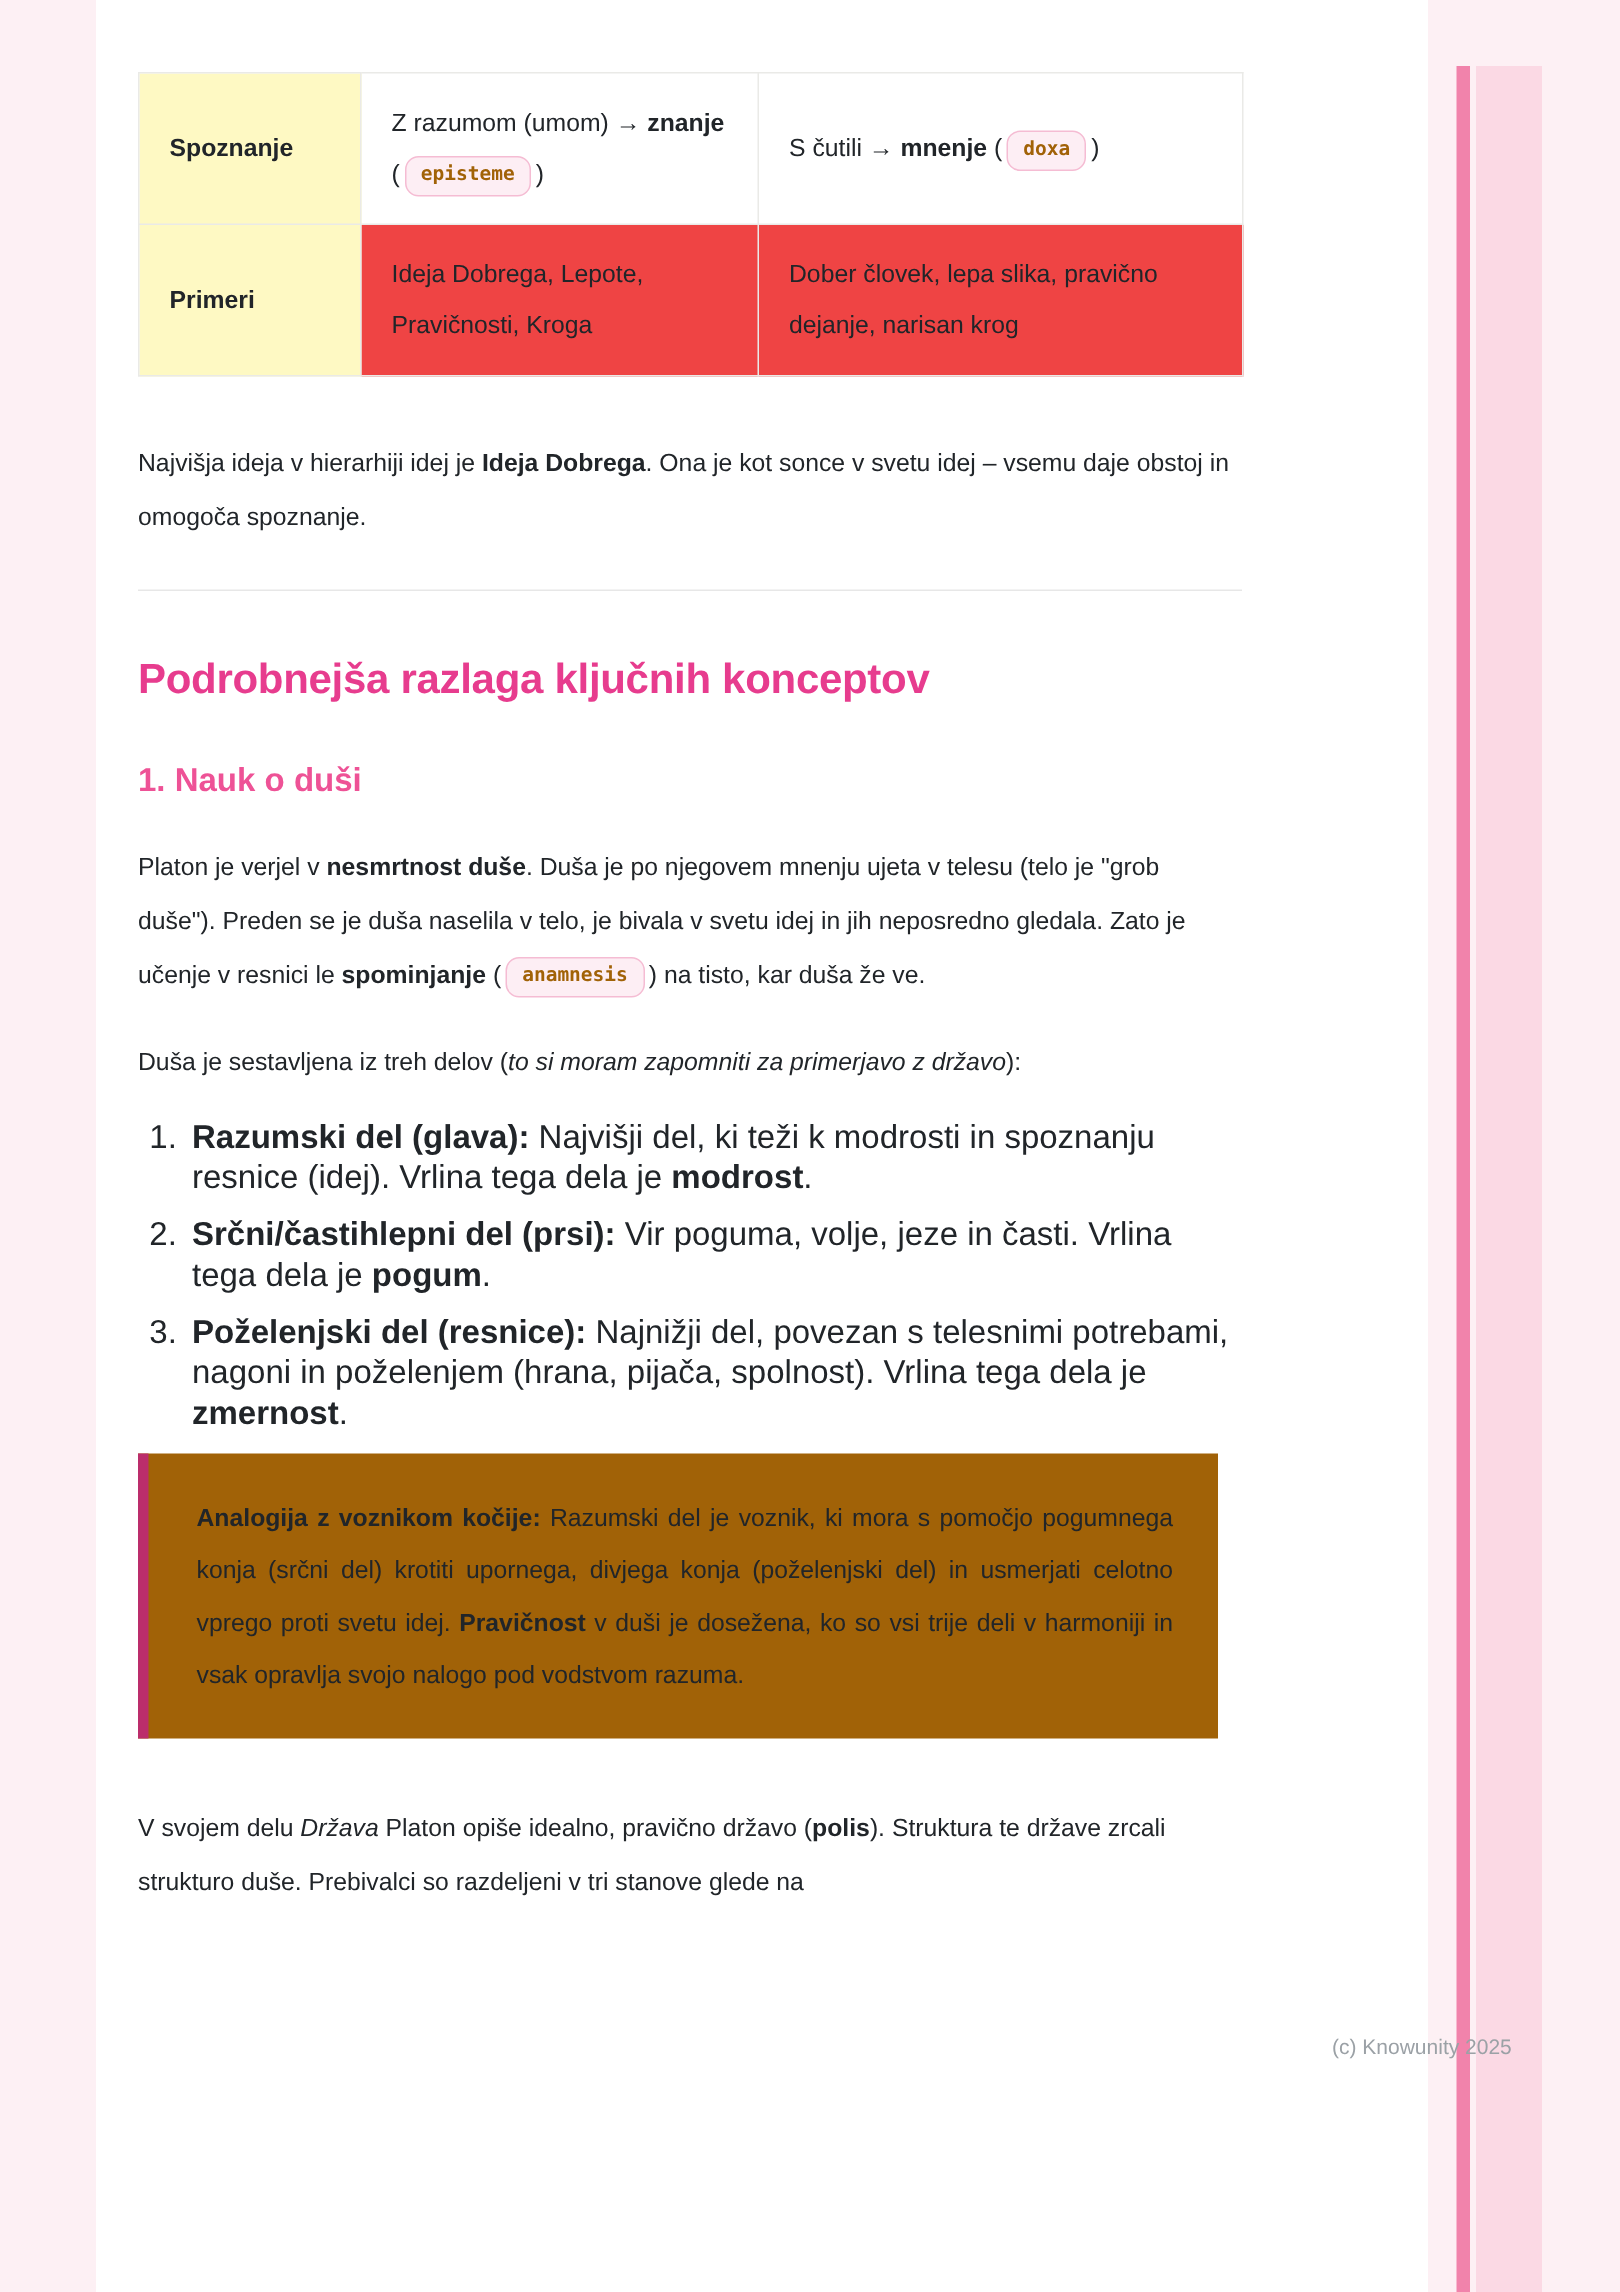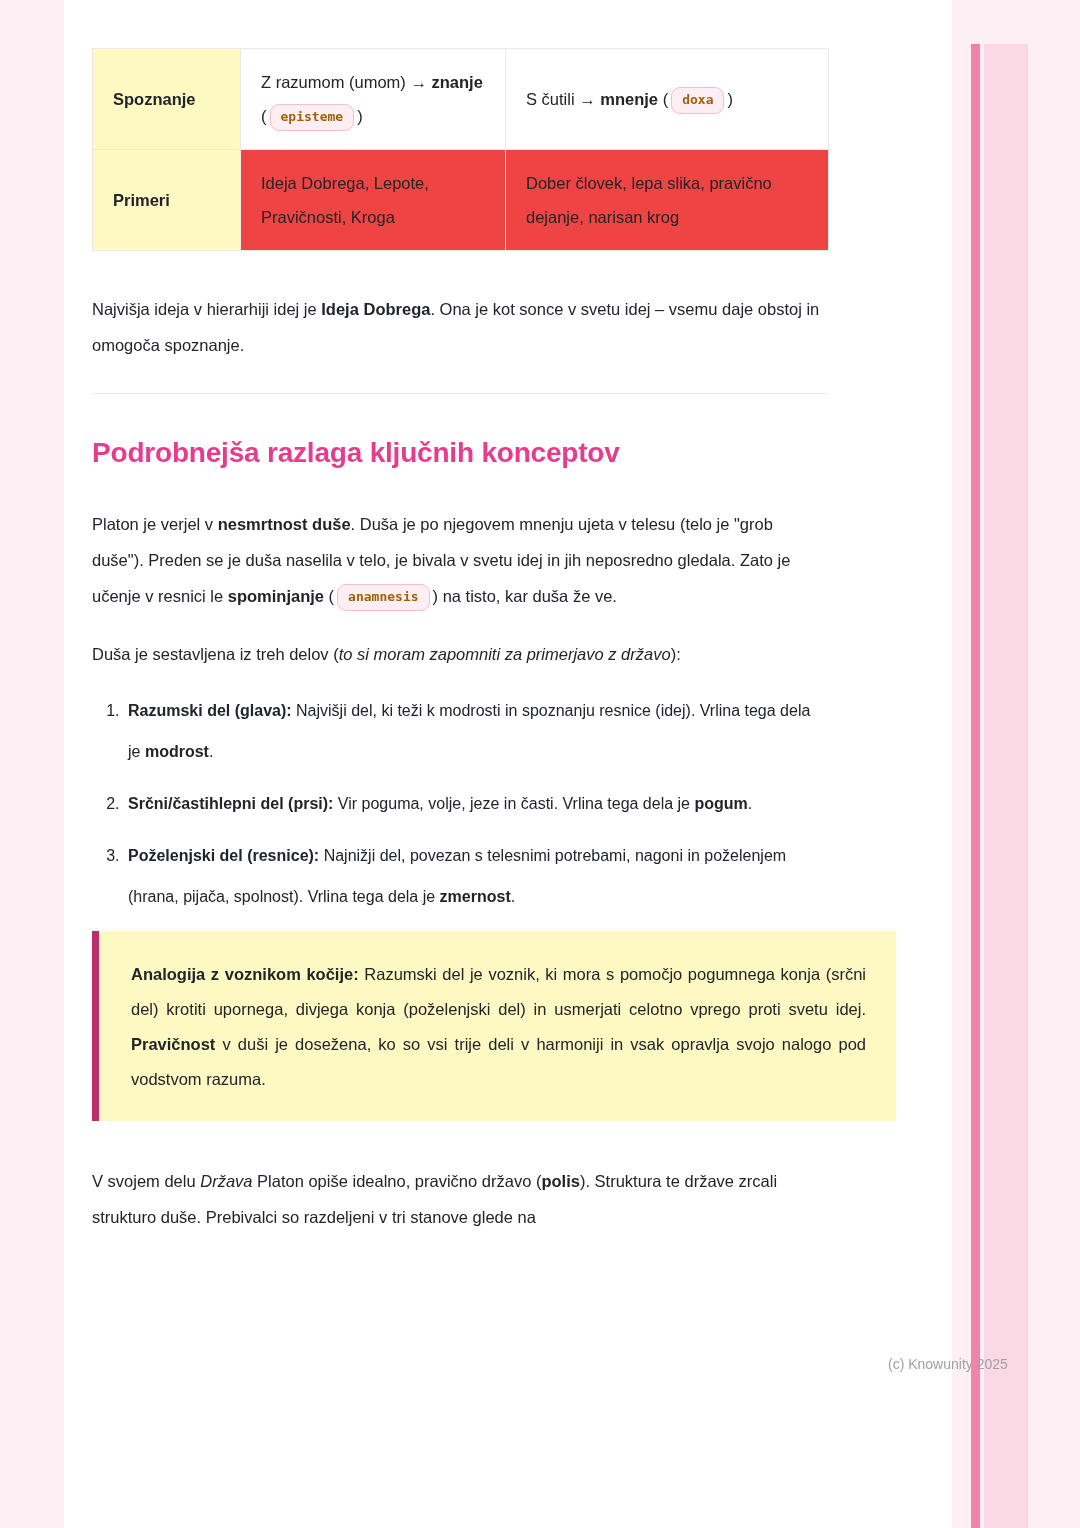--- a/index.html
+++ b/index.html
@@ -42,25 +42,25 @@
   }
   h3.sub-heading {
     margin: 0 0 26px 0; font-size: 22px; line-height: 28px;
     font-weight: 700; color: #ee5296;
   }
   .p-tight { margin-bottom: 22px; }
   .p-list-lead { margin-bottom: 18px; width: 736px; }
   .body-block { width: 736px; }
 
   ol.soul-list { margin: 0 0 14px 0; padding-left: 32px; width: 730px; }
-  ol.soul-list li { font-size: 16px; line-height: 41px; margin-bottom: 11px; padding-left: 4px; }
+  ol.soul-list li { font-size: 22px; line-height: 27px; margin-bottom: 11px; padding-left: 4px; }
 
   .callout {
-    width: 804px;
-    background: #fef9c3;
+    width: 720px;
+    background: #a16207;
     border-left: 7px solid #bb2d6b;
     padding: 26px 30px 24px 32px;
     margin: 0 0 42px 0;
   }
   .callout p { margin: 0; line-height: 35px; text-align: justify; }
 
   .code-pill {
     font-family: "DejaVu Sans Mono", monospace;
     font-size: 13px;
     font-weight: 700;
@@ -118,20 +118,21 @@
         </tr>
       </tbody>
     </table>
 
     <p class="body-block"><span>Najvišja ideja v hierarhiji idej je </span><strong>Ideja Dobrega</strong><span>. Ona je kot sonce v svetu idej – vsemu daje obstoj in omogoča spoznanje.</span></p>
 
     <hr class="divider">
 
     <h2 class="main-heading">Podrobnejša razlaga ključnih konceptov</h2>
 
+    <h3 class="sub-heading">1. Nauk o duši</h3>
 
     <p class="body-block p-tight"><span>Platon je verjel v </span><strong>nesmrtnost duše</strong><span>. Duša je po njegovem mnenju ujeta v telesu (telo je "grob duše"). Preden se je duša naselila v telo, je bivala v svetu idej in jih neposredno gledala. Zato je učenje v resnici le </span><strong>spominjanje</strong><span> (</span><span class="code-pill">anamnesis</span><span>) na tisto, kar duša že ve.</span></p>
 
     <p class="body-block p-list-lead justify"><span>Duša je sestavljena iz treh delov (</span><em>to si moram zapomniti za primerjavo z državo</em><span>):</span></p>
 
     <ol class="soul-list">
       <li><strong>Razumski del (glava):</strong><span> Najvišji del, ki teži k modrosti in spoznanju resnice (idej). Vrlina tega dela je </span><strong>modrost</strong><span>.</span></li>
       <li><strong>Srčni/častihlepni del (prsi):</strong><span> Vir poguma, volje, jeze in časti. Vrlina tega dela je </span><strong>pogum</strong><span>.</span></li>
       <li><strong>Poželenjski del (resnice):</strong><span> Najnižji del, povezan s telesnimi potrebami, nagoni in poželenjem (hrana, pijača, spolnost). Vrlina tega dela je </span><strong>zmernost</strong><span>.</span></li>
     </ol>

